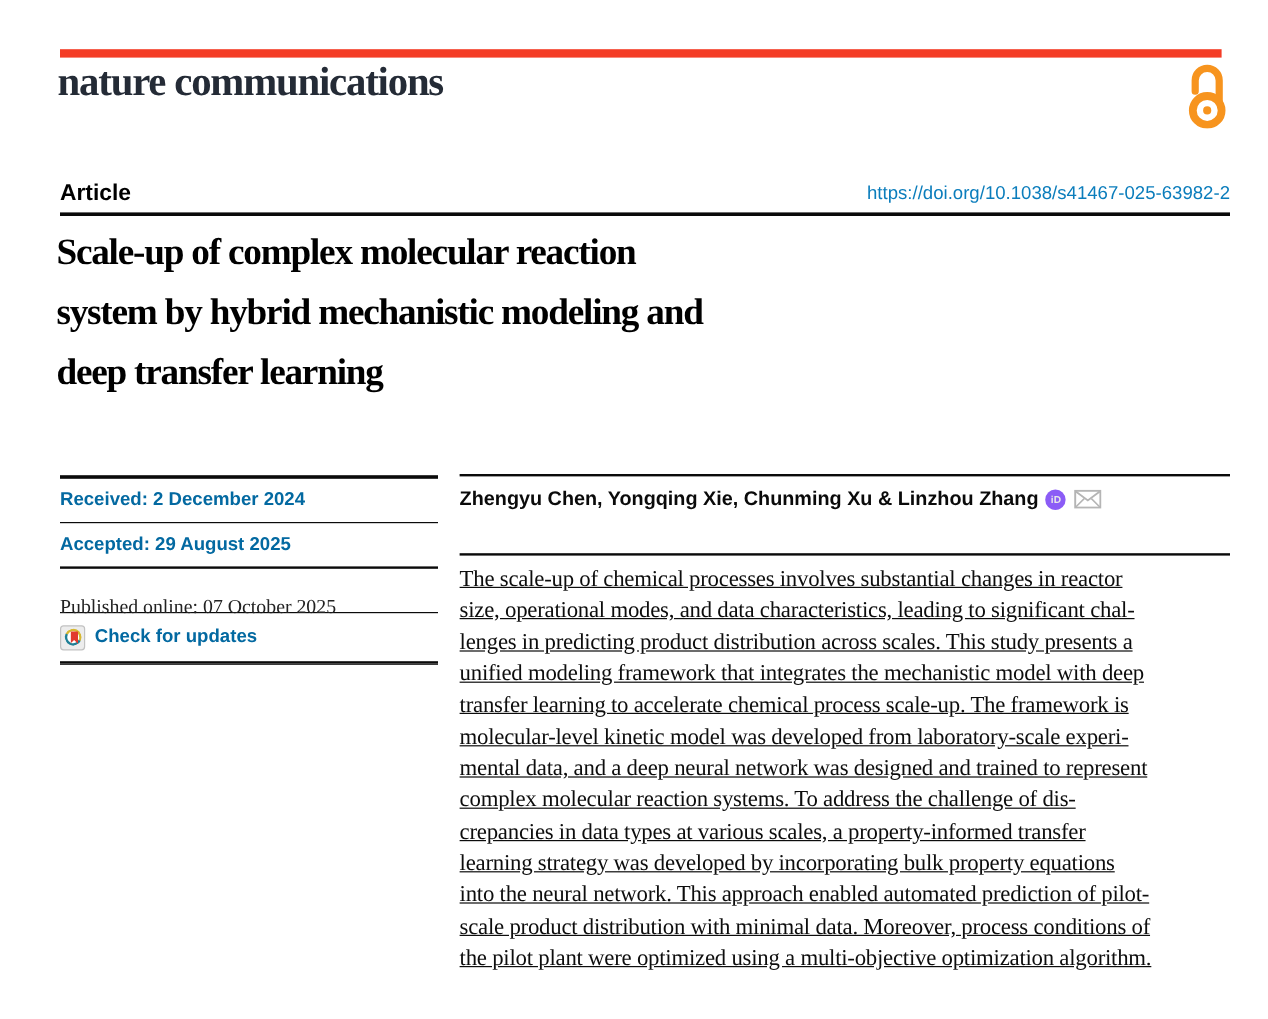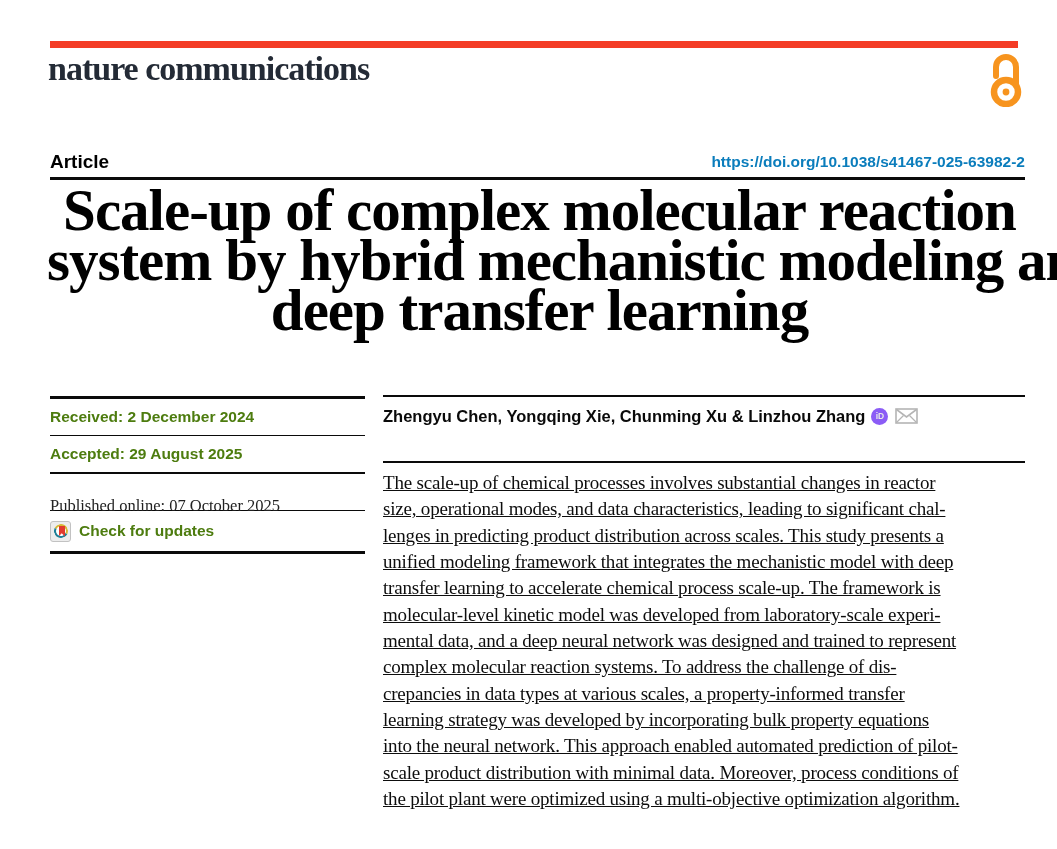--- a/index.html
+++ b/index.html
@@ -19,41 +19,41 @@
     font-family: "Liberation Serif", serif;
     font-weight: 700; font-size: 34px; letter-spacing: -1px;
     color: #242b36; white-space: nowrap;
   }
   .oa-lock { left: 990px; top: 53px; width: 32px; height: 54px; }
 
   
   .article-type { left: 50px; top: 151px; font-weight: 700; font-size: 19px; color: #000; }
   .doi-link {
     top: 153px; right: 32px;
-    font-weight: 700; font-size: 15.5px;
+    font-weight: 400; font-size: 15.5px;
     color: #0b7dbc; text-decoration: none; white-space: nowrap;
   }
   .header-rule { left: 50px; top: 177px; width: 975px; height: 3px; background: #0a0a0a; }
 
   
   .title-block {
     left: 47px; top: 185px; width: 985px;
     font-family: "Liberation Serif", serif;
-    font-weight: 700; font-size: 59px; line-height: 50px;
-    letter-spacing: -1px; color: #000; text-align: center;
+    font-weight: 700; font-size: 31px; line-height: 50px;
+    letter-spacing: -1px; color: #000;
   }
   .title-line { white-space: nowrap; }
 
   
   .info-col { left: 50px; top: 396px; width: 315px; }
   .rule-thick { height: 2.5px; background: #0a0a0a; }
   .rule-thin  { height: 1.5px; background: #0a0a0a; }
   .rule-double { height: 2px; border-top: 2px solid #0a0a0a; border-bottom: 1px solid #0a0a0a; background: transparent; }
   .info-row { height: 36px; display: flex; align-items: center; }
-  .date-bold { font-weight: 700; font-size: 15.5px; color: #4d7c0f; white-space: nowrap; }
+  .date-bold { font-weight: 700; font-size: 15.5px; color: #0369a1; white-space: nowrap; }
   .date-serif { font-family: "Liberation Serif", serif; font-size: 16.5px; color: #222; white-space: nowrap; margin-top: 28px; }
 
   .check-row { height: 40px; display: flex; align-items: center; gap: 8px; cursor: pointer; }
   .cm-box {
     position: relative; width: 21px; height: 21px;
     background: #ededed; border: 1px solid #c2c2c2; border-radius: 3px;
     flex: 0 0 auto;
   }
   .cm-circle {
     position: absolute; left: 2.5px; top: 2.5px; width: 14px; height: 14px;

